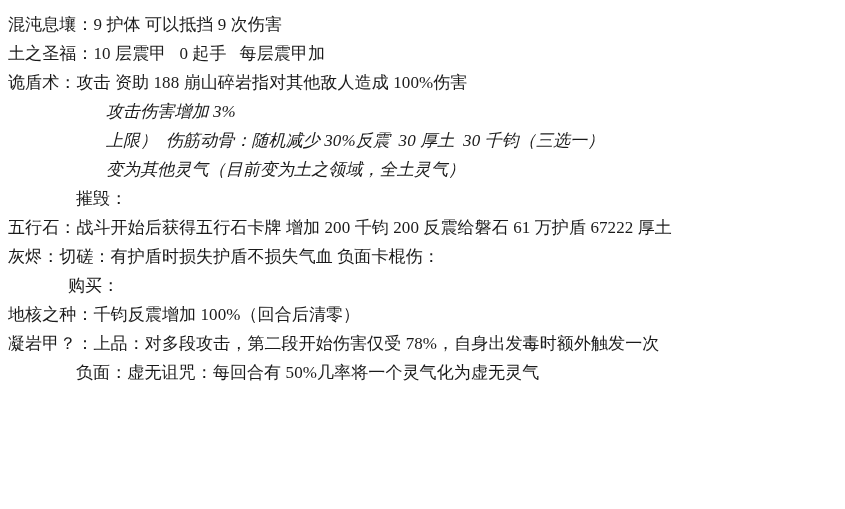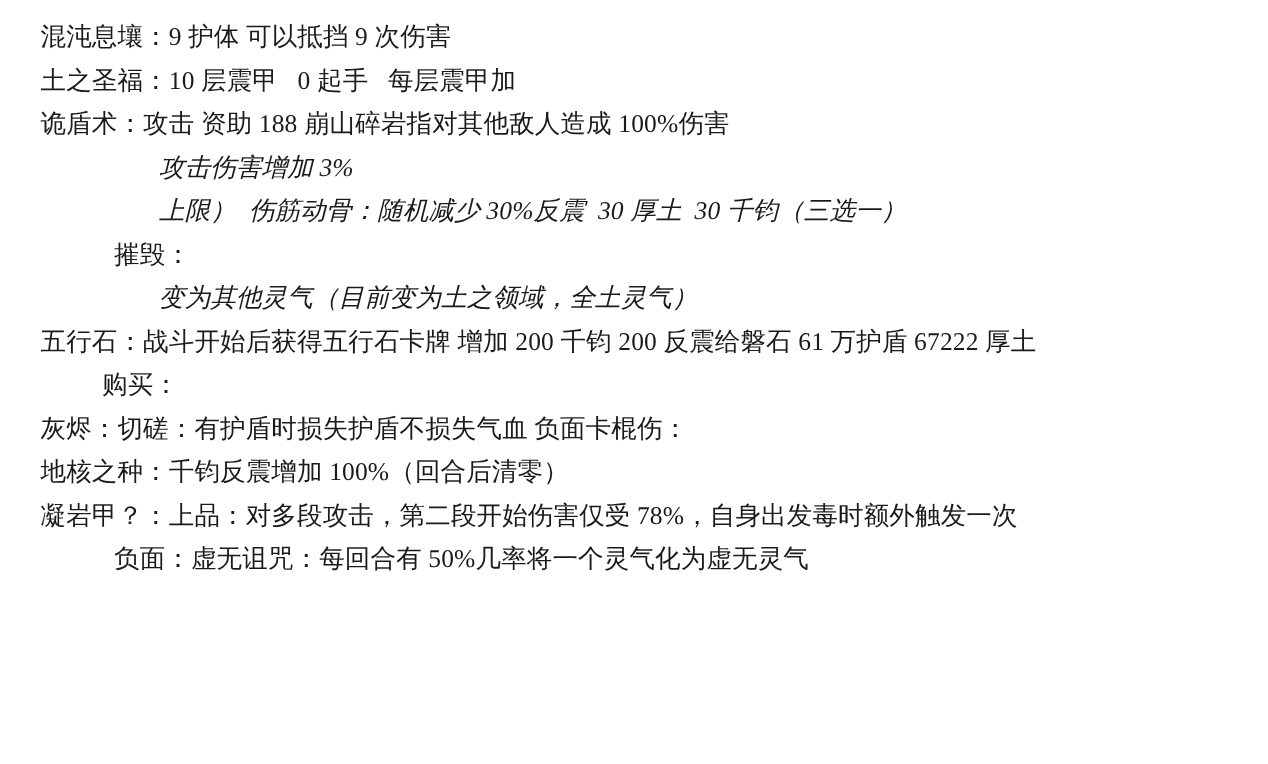--- a/index.html
+++ b/index.html
@@ -17,35 +17,35 @@
   #doc {
     padding: 10px 0 0 8px;
     box-sizing: border-box;
   }
   .line {
     font-size: 17px;
     line-height: 29px;
     white-space: pre;
     letter-spacing: 0.1px;
   }
-  .indent-1 { padding-left: 0px; margin-left: 19px; }
+  .indent-1 { padding-left: 0px; }
   .indent-2 { padding-left: 98px; font-style: italic; }
   .indent-3 { padding-left: 68px; }
   .indent-4 { padding-left: 60px; }
 </style>
 </head>
 <body>
 
 <div id="doc">
     <div class="line indent-1">混沌息壤：9 护体 可以抵挡 9 次伤害</div>
     <div class="line indent-1">土之圣福：10 层震甲   0 起手   每层震甲加</div>
     <div class="line indent-1">诡盾术：攻击 资助 188 崩山碎岩指对其他敌人造成 100%伤害</div>
     <div class="line indent-2">攻击伤害增加 3%</div>
     <div class="line indent-2">上限）  伤筋动骨：随机减少 30%反震  30 厚土  30 千钧（三选一）</div>
+    <div class="line indent-2">变为其他灵气（目前变为土之领域，全土灵气）</div>
     <div class="line indent-3">摧毁：</div>
-    <div class="line indent-2">变为其他灵气（目前变为土之领域，全土灵气）</div>
     <div class="line indent-1">五行石：战斗开始后获得五行石卡牌 增加 200 千钧 200 反震给磐石 61 万护盾 67222 厚土</div>
+    <div class="line indent-1">灰烬：切磋：有护盾时损失护盾不损失气血 负面卡棍伤：</div>
     <div class="line indent-4">购买：</div>
-    <div class="line indent-1">灰烬：切磋：有护盾时损失护盾不损失气血 负面卡棍伤：</div>
     <div class="line indent-1">地核之种：千钧反震增加 100%（回合后清零）</div>
     <div class="line indent-1">凝岩甲？：上品：对多段攻击，第二段开始伤害仅受 78%，自身出发毒时额外触发一次</div>
     <div class="line indent-3">负面：虚无诅咒：每回合有 50%几率将一个灵气化为虚无灵气</div>
   </div>
 
 </body></html>

